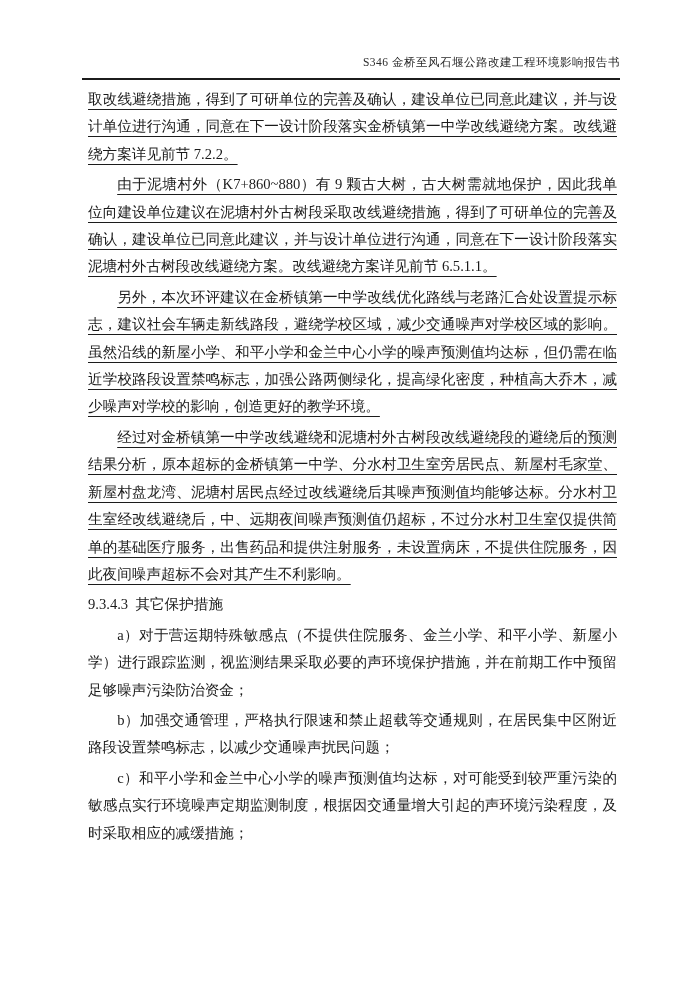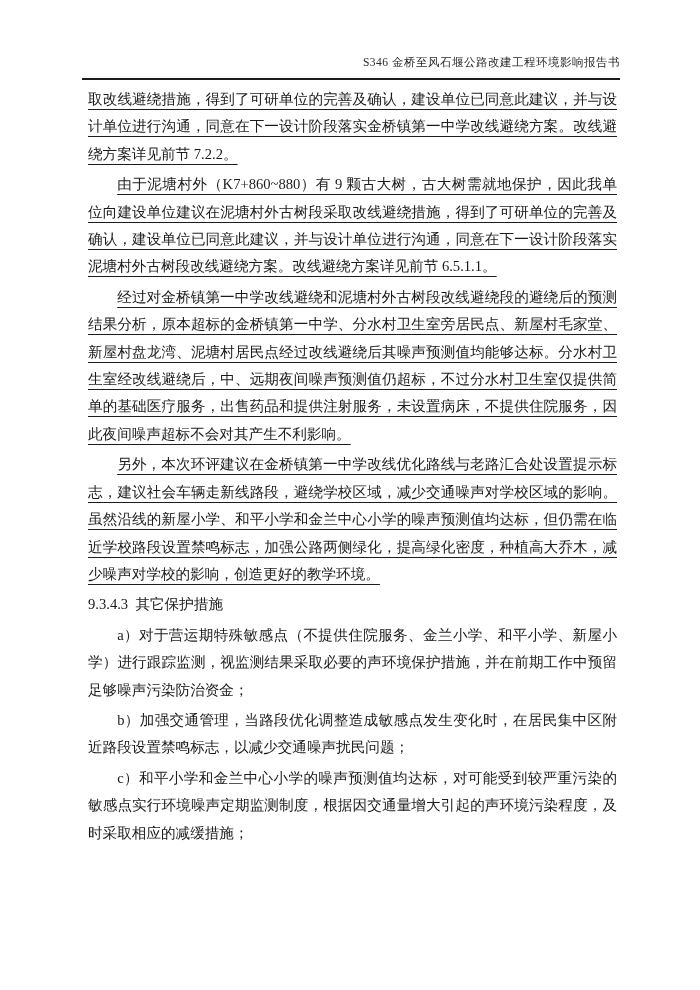--- a/index.html
+++ b/index.html
@@ -72,25 +72,25 @@
 <body>
 
 <div class="page">
 
   <div class="header">S346 金桥至风石堰公路改建工程环境影响报告书</div>
   <div class="header-rule"></div>
 
   <div class="content">
     <p class="para-underlined">取改线避绕措施，得到了可研单位的完善及确认，建设单位已同意此建议，并与设计单位进行沟通，同意在下一设计阶段落实金桥镇第一中学改线避绕方案。改线避绕方案详见前节 7.2.2。</p>
     <p class="para-underlined para-indent">由于泥塘村外（K7+860~880）有 9 颗古大树，古大树需就地保护，因此我单位向建设单位建议在泥塘村外古树段采取改线避绕措施，得到了可研单位的完善及确认，建设单位已同意此建议，并与设计单位进行沟通，同意在下一设计阶段落实泥塘村外古树段改线避绕方案。改线避绕方案详见前节 6.5.1.1。</p>
+    <p class="para-underlined para-indent">另外，本次环评建议在金桥镇第一中学改线优化路线与老路汇合处设置提示标志，建议社会车辆走新线路段，避绕学校区域，减少交通噪声对学校区域的影响。虽然沿线的新屋小学、和平小学和金兰中心小学的噪声预测值均达标，但仍需在临近学校路段设置禁鸣标志，加强公路两侧绿化，提高绿化密度，种植高大乔木，减少噪声对学校的影响，创造更好的教学环境。</p>
     <p class="para-underlined para-indent">经过对金桥镇第一中学改线避绕和泥塘村外古树段改线避绕段的避绕后的预测结果分析，原本超标的金桥镇第一中学、分水村卫生室旁居民点、新屋村毛家堂、新屋村盘龙湾、泥塘村居民点经过改线避绕后其噪声预测值均能够达标。分水村卫生室经改线避绕后，中、远期夜间噪声预测值仍超标，不过分水村卫生室仅提供简单的基础医疗服务，出售药品和提供注射服务，未设置病床，不提供住院服务，因此夜间噪声超标不会对其产生不利影响。</p>
-    <p class="para-underlined para-indent">另外，本次环评建议在金桥镇第一中学改线优化路线与老路汇合处设置提示标志，建议社会车辆走新线路段，避绕学校区域，减少交通噪声对学校区域的影响。虽然沿线的新屋小学、和平小学和金兰中心小学的噪声预测值均达标，但仍需在临近学校路段设置禁鸣标志，加强公路两侧绿化，提高绿化密度，种植高大乔木，减少噪声对学校的影响，创造更好的教学环境。</p>
 
     <p class="section-heading">9.3.4.3  其它保护措施</p>
 
     <p class="para-indent">a）对于营运期特殊敏感点（不提供住院服务、金兰小学、和平小学、新屋小学）进行跟踪监测，视监测结果采取必要的声环境保护措施，并在前期工作中预留足够噪声污染防治资金；</p>
-    <p class="para-indent">b）加强交通管理，当路段优化调整造成敏感点发生变化时，在居民集中区附近路段设置禁鸣标志，以减少交通噪声扰民问题；</p>
+    <p class="para-indent">b）加强交通管理，严格执行限速和禁止超载等交通规则，在居民集中区附近路段设置禁鸣标志，以减少交通噪声扰民问题；</p>
     <p class="para-indent">c）和平小学和金兰中心小学的噪声预测值均达标，对可能受到较严重污染的敏感点实行环境噪声定期监测制度，根据因交通量增大引起的声环境污染程度，及时采取相应的减缓措施；</p>
   </div>
 
   <div class="page-number">190</div>
 
 </div>
 
 </body></html>

